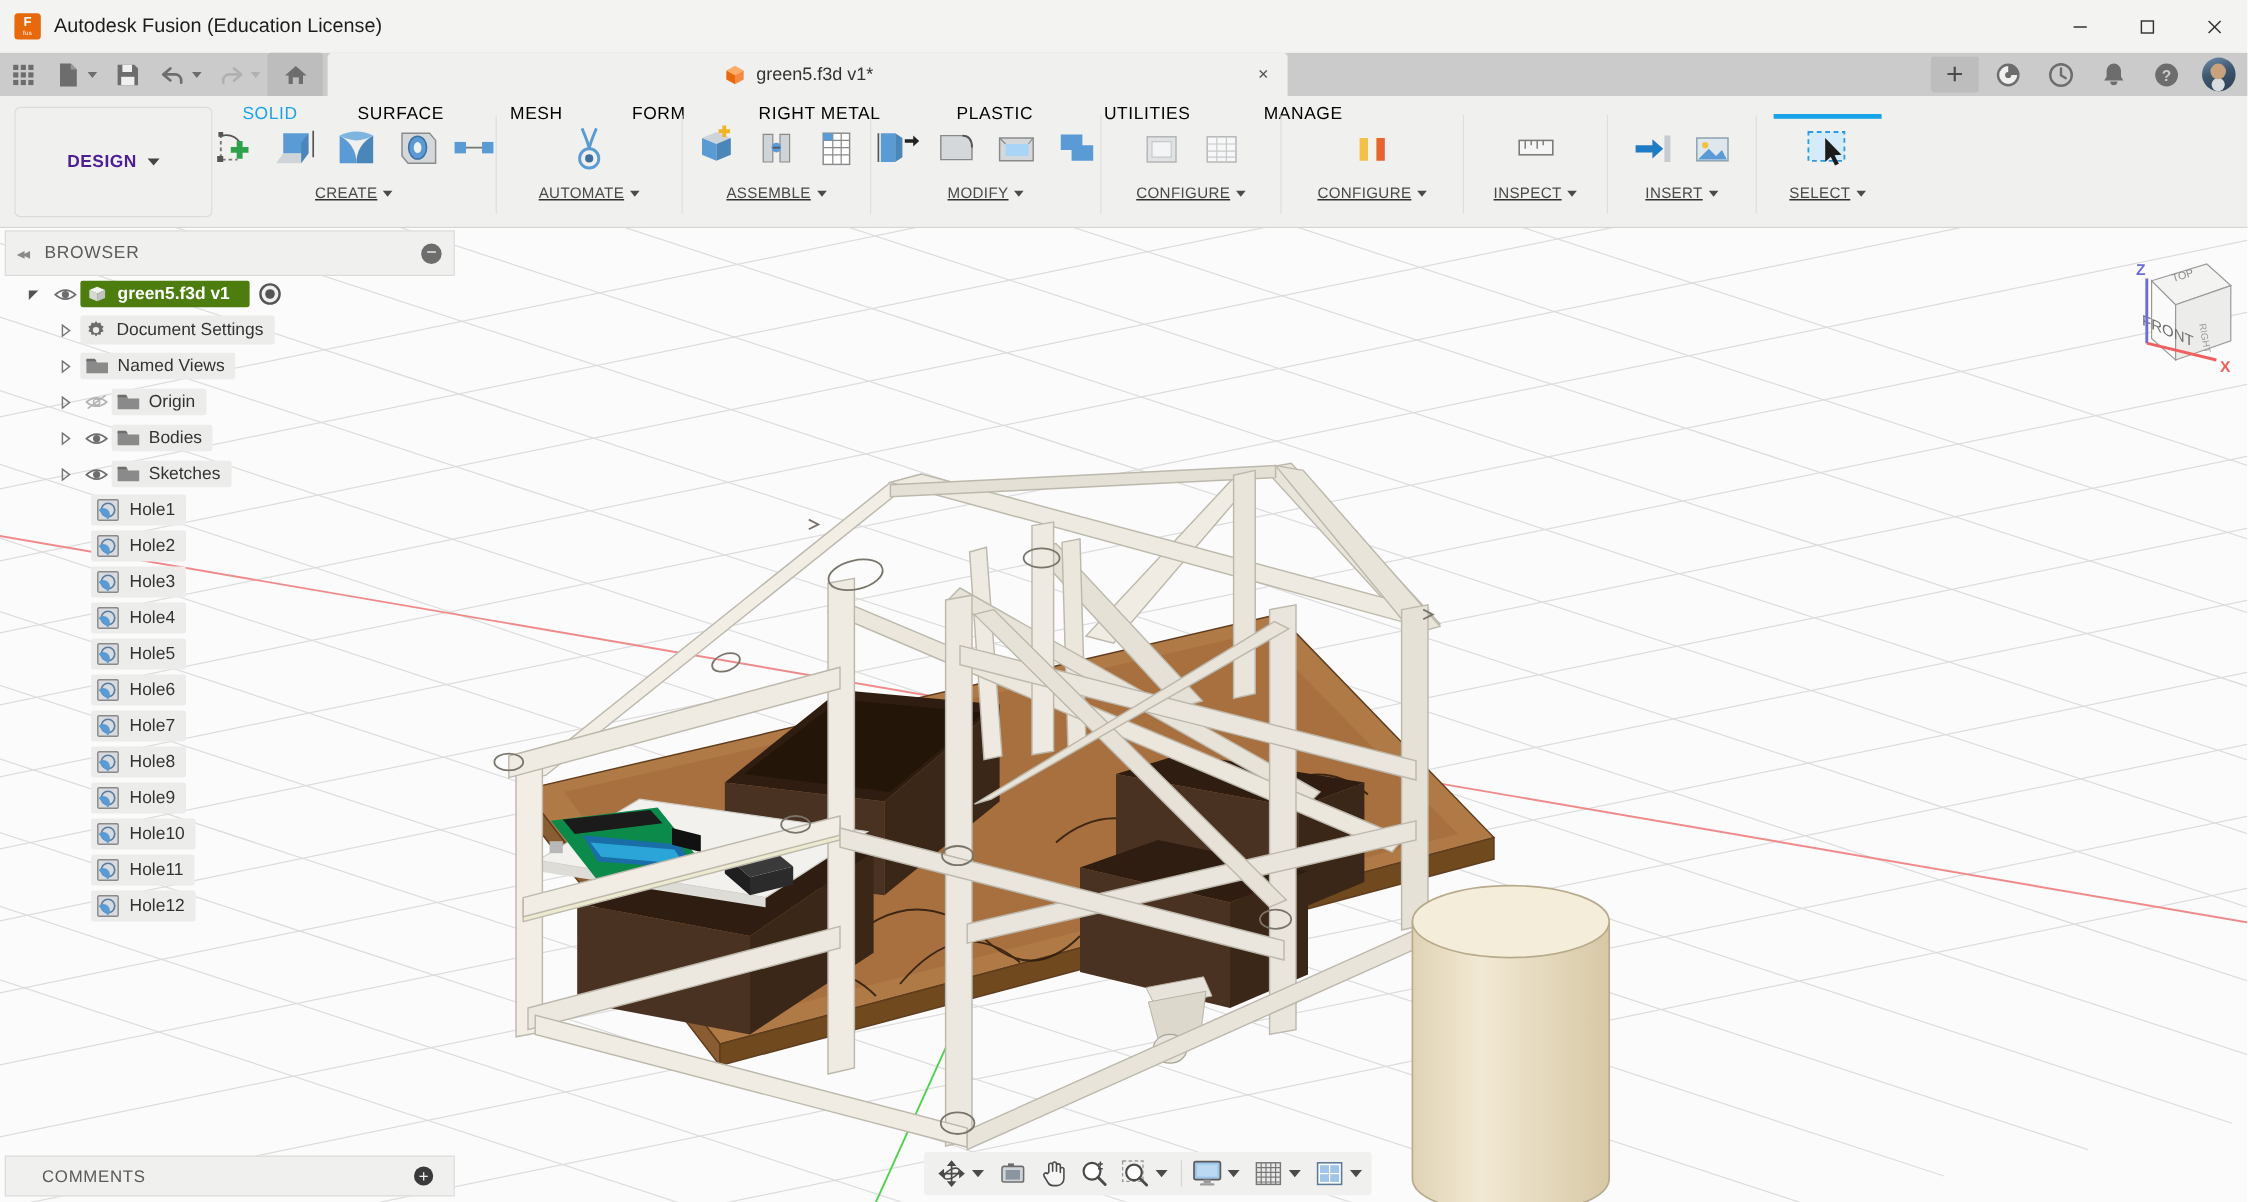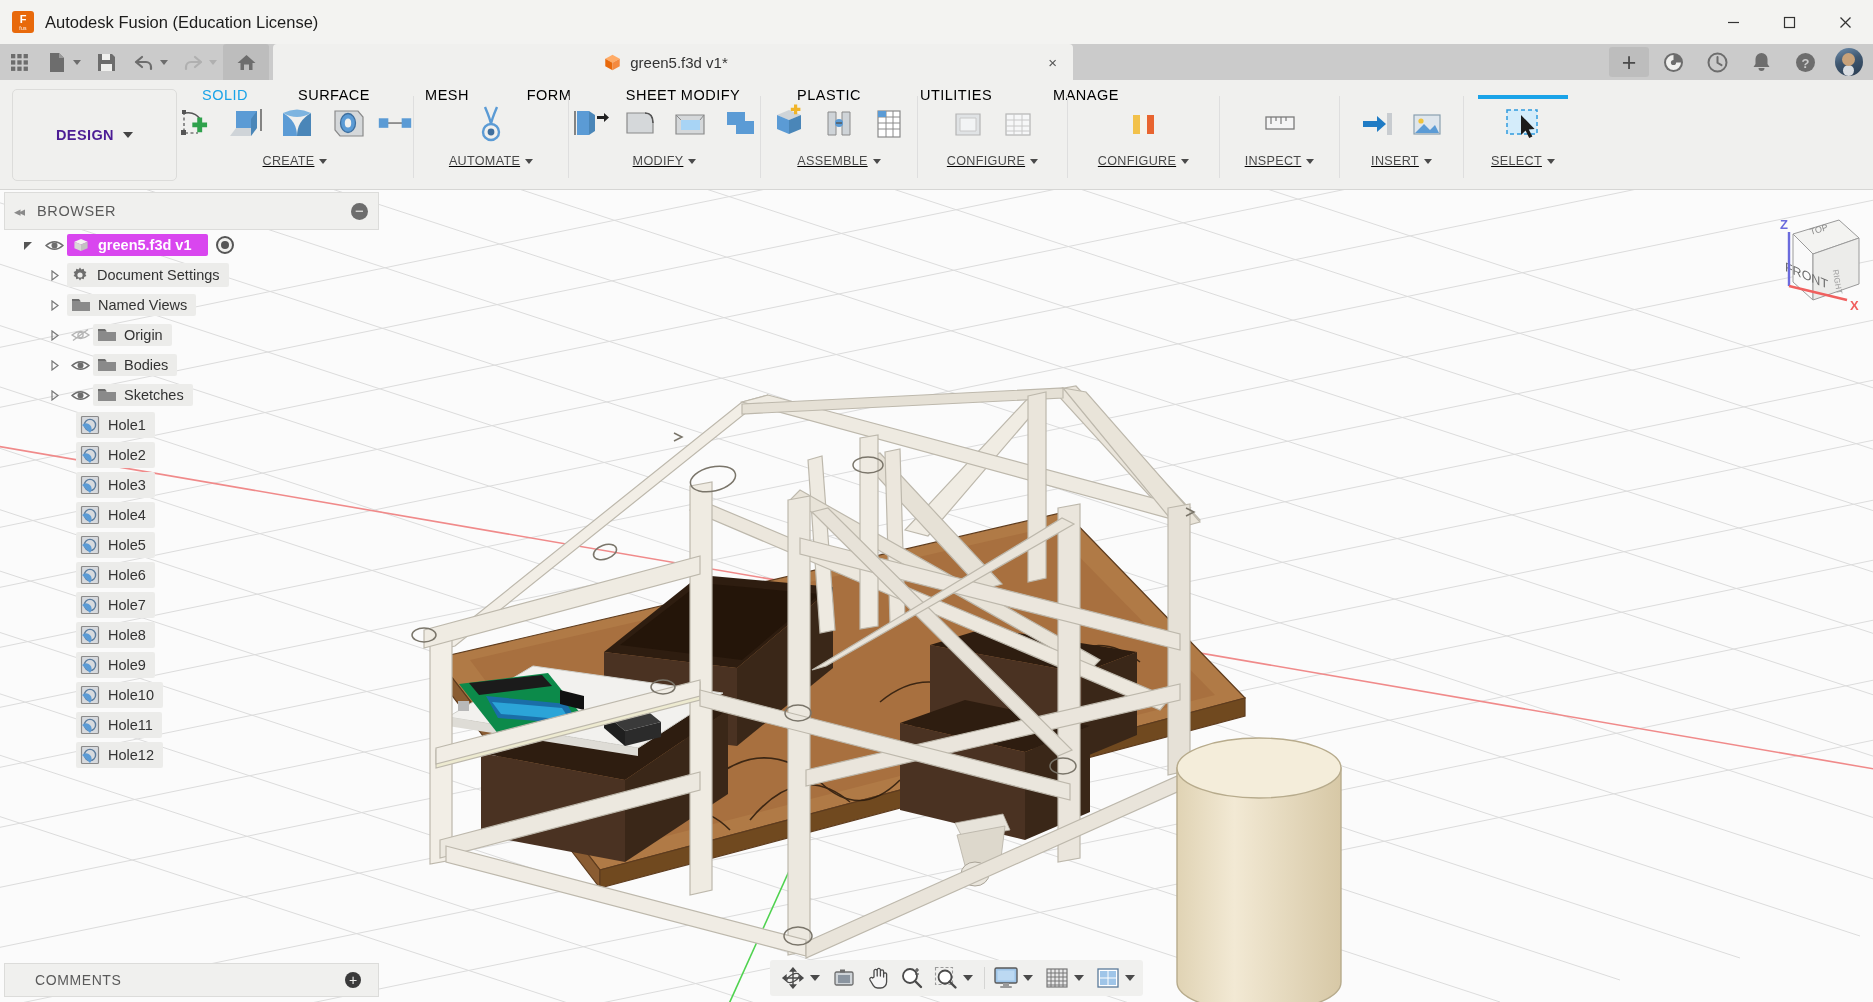--- a/index.html
+++ b/index.html
@@ -100,21 +100,21 @@
   .browser-minus { margin-left: auto; margin-right: 10px; width: 17px; height: 17px; border-radius: 50%;
                    background: #6d6d6d; color:#f0f0ee; display:flex; align-items:center; justify-content:center;
                    font-size: 15px; line-height: 10px; }
 
   .tree { position: absolute; left: 4px; top: 230px; width: 375px; }
   .trow { display: flex; align-items: center; height: 30px; font-size: 14.5px; color: #333; }
   .arrow { width: 13px; height: 13px; margin-right: 6px; flex:none; display:flex; align-items:center; justify-content:center;}
   .arrow svg { display:block; }
   .eye { width: 26px; height: 20px; flex:none; display:flex; align-items:center; justify-content:center; }
   .tchip { background: #ececea; border-radius: 2px; padding: 3px 9px 3px 4px; display:flex; align-items:center; }
-  .tchip.root { background: #d946ef; color: #fff; font-weight: bold; padding-right: 16px;}
+  .tchip.root { background: #4d7c0f; color: #fff; font-weight: bold; padding-right: 16px;}
   .folder { width: 20px; height: 16px; margin-right: 7px; flex:none; }
   .hole-ico { width: 20px; height: 20px; margin-right: 8px; flex:none; }
   .gear { width: 18px; height: 18px; margin-right: 8px; flex:none; }
   .radio-dot { width: 18px; height: 18px; border-radius: 50%; border: 2px solid #555; margin-left: 8px;
                display:flex; align-items:center; justify-content:center; flex:none; background:#f0f0ee;}
   .radio-dot i { width: 8px; height: 8px; border-radius: 50%; background:#555; display:block; }
 
   
   .comments {
     position: absolute; left: 4px; bottom: 5px; width: 375px; height: 34px;
@@ -278,21 +278,21 @@
     <div class="design-box">
       <span class="design-lbl">DESIGN</span>
       <span class="design-caret"></span>
     </div>
 
     <div class="rib-tabs">
       <div class="rib-tab active" style="width:96px">SOLID</div>
       <div class="rib-tab" style="width:122px">SURFACE</div>
       <div class="rib-tab" style="width:104px">MESH</div>
       <div class="rib-tab" style="width:100px">FORM</div>
-      <div class="rib-tab" style="width:168px">SHEET MODIFY</div>
+      <div class="rib-tab" style="width:168px">RIGHT METAL</div>
       <div class="rib-tab" style="width:124px">PLASTIC</div>
       <div class="rib-tab" style="width:130px">UTILITIES</div>
       <div class="rib-tab" style="width:130px">MANAGE</div>
     </div>
 
     <div class="panels">
 
       <div class="panel" style="width:237px">
         <div class="panel-icons">
           <div class="ico">
@@ -346,55 +346,20 @@
             <svg width="46" height="46" viewBox="0 0 46 46">
               <path d="M17 6 Q23 20 23 24" fill="none" stroke="#5b9bd5" stroke-width="2.4"></path>
               <path d="M29 6 Q23 20 23 24" fill="none" stroke="#5b9bd5" stroke-width="2.4"></path>
               <circle cx="23" cy="31" r="8" fill="none" stroke="#5b9bd5" stroke-width="2.4"></circle>
               <circle cx="23" cy="31" r="3.4" fill="#3f6f9e"></circle>
             </svg>
           </div>
         </div>
         <div class="panel-lbl">
           <span>AUTOMATE</span>
-            <i class="c"></i>
-        </div>
-      </div>
-
-      <div class="panel" style="width:192px">
-        <div class="panel-icons">
-          <div class="ico">
-            <svg width="42" height="42" viewBox="0 0 42 42">
-              <path d="M8 8 L20 8 L20 32 L8 32 Z" fill="#5b9bd5"></path>
-              <path d="M20 8 L26 12 L26 28 L20 32 Z" fill="#4a86b8"></path>
-              <line x1="6" y1="8" x2="6" y2="32" stroke="#555" stroke-width="1.4"></line>
-              <path d="M28 13 h7 v-3 l5 4.5 -5 4.5 v-3 h-7z" fill="#222"></path>
-            </svg>
-          </div>
-          <div class="ico">
-            <svg width="42" height="42" viewBox="0 0 42 42">
-              <path d="M8 10 H26 Q34 10 34 20 V30 H8 Z" fill="#d5d8da" stroke="#8a8a8a" stroke-width="1.2"></path>
-              <path d="M26 10 Q34 10 34 20" fill="none" stroke="#555" stroke-width="1.6"></path>
-            </svg>
-          </div>
-          <div class="ico">
-            <svg width="42" height="42" viewBox="0 0 42 42">
-              <path d="M7 12 H35 V31 H7 Z" fill="#d5d8da" stroke="#8a8a8a" stroke-width="1.2"></path>
-              <path d="M12 17 H31 V27 H12 Z" fill="#a8d4f5"></path>
-              <path d="M7 12 L12 17 M35 12 L31 17" stroke="#8a8a8a" stroke-width="1"></path>
-            </svg>
-          </div>
-          <div class="ico">
-            <svg width="42" height="42" viewBox="0 0 42 42">
-              <path d="M8 9 H26 V18 H35 V31 H17 V22 H8 Z" fill="#5b9bd5"></path>
-            </svg>
-          </div>
-        </div>
-        <div class="panel-lbl">
-          <span>MODIFY</span>
             <i class="c"></i>
         </div>
       </div>
 
       <div class="panel" style="width:157px">
         <div class="panel-icons">
           <div class="ico">
             <svg width="42" height="42" viewBox="0 0 42 42">
               <path d="M9 12 L21 7 L33 12 L21 17 Z" fill="#cfd4d8"></path>
               <path d="M9 12 L21 17 L21 31 L9 26 Z" fill="#5b9bd5"></path>
@@ -419,20 +384,55 @@
                 <line x1="10" y1="26" x2="32" y2="26"></line>
                   <line x1="18" y1="8" x2="18" y2="34"></line>
                 <line x1="25" y1="8" x2="25" y2="34"></line>
               </g>
               <rect x="10" y="8" width="8" height="6" fill="#5b9bd5"></rect>
             </svg>
           </div>
         </div>
         <div class="panel-lbl">
           <span>ASSEMBLE</span>
+            <i class="c"></i>
+        </div>
+      </div>
+
+      <div class="panel" style="width:192px">
+        <div class="panel-icons">
+          <div class="ico">
+            <svg width="42" height="42" viewBox="0 0 42 42">
+              <path d="M8 8 L20 8 L20 32 L8 32 Z" fill="#5b9bd5"></path>
+              <path d="M20 8 L26 12 L26 28 L20 32 Z" fill="#4a86b8"></path>
+              <line x1="6" y1="8" x2="6" y2="32" stroke="#555" stroke-width="1.4"></line>
+              <path d="M28 13 h7 v-3 l5 4.5 -5 4.5 v-3 h-7z" fill="#222"></path>
+            </svg>
+          </div>
+          <div class="ico">
+            <svg width="42" height="42" viewBox="0 0 42 42">
+              <path d="M8 10 H26 Q34 10 34 20 V30 H8 Z" fill="#d5d8da" stroke="#8a8a8a" stroke-width="1.2"></path>
+              <path d="M26 10 Q34 10 34 20" fill="none" stroke="#555" stroke-width="1.6"></path>
+            </svg>
+          </div>
+          <div class="ico">
+            <svg width="42" height="42" viewBox="0 0 42 42">
+              <path d="M7 12 H35 V31 H7 Z" fill="#d5d8da" stroke="#8a8a8a" stroke-width="1.2"></path>
+              <path d="M12 17 H31 V27 H12 Z" fill="#a8d4f5"></path>
+              <path d="M7 12 L12 17 M35 12 L31 17" stroke="#8a8a8a" stroke-width="1"></path>
+            </svg>
+          </div>
+          <div class="ico">
+            <svg width="42" height="42" viewBox="0 0 42 42">
+              <path d="M8 9 H26 V18 H35 V31 H17 V22 H8 Z" fill="#5b9bd5"></path>
+            </svg>
+          </div>
+        </div>
+        <div class="panel-lbl">
+          <span>MODIFY</span>
             <i class="c"></i>
         </div>
       </div>
 
       <div class="panel" style="width:150px">
         <div class="panel-icons">
           <div class="ico">
             <svg width="42" height="42" viewBox="0 0 42 42">
               <path d="M9 11 H33 V32 H9 Z" fill="#e0e3e5" stroke="#b5b5b5" stroke-width="1.2"></path>
               <path d="M13 15 H29 V28 H13 Z" fill="#f2f4f5" stroke="#c8c8c8" stroke-width="1"></path>

